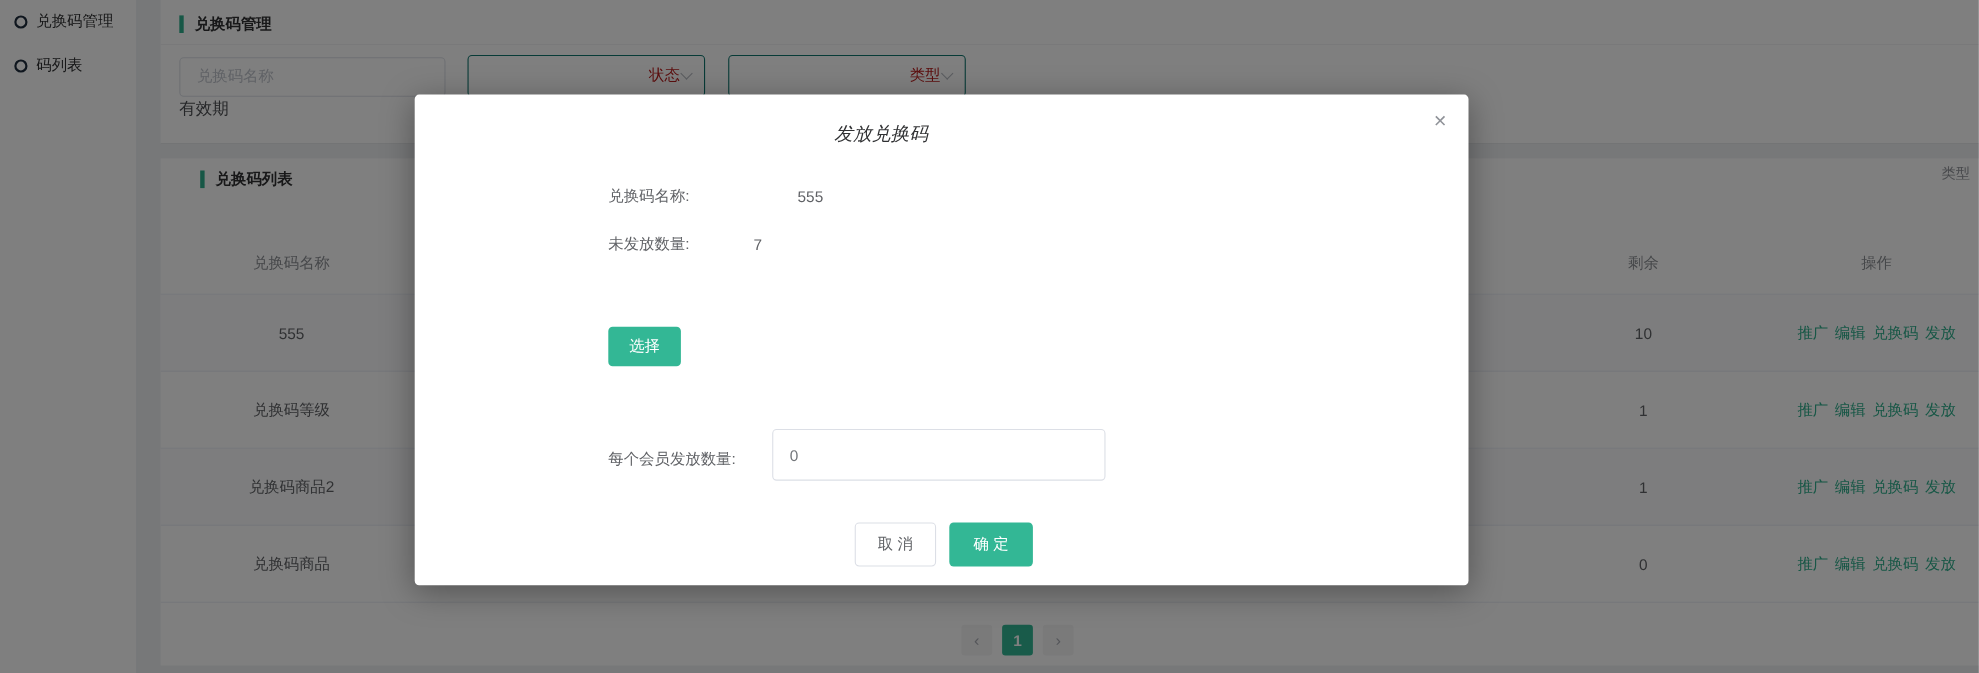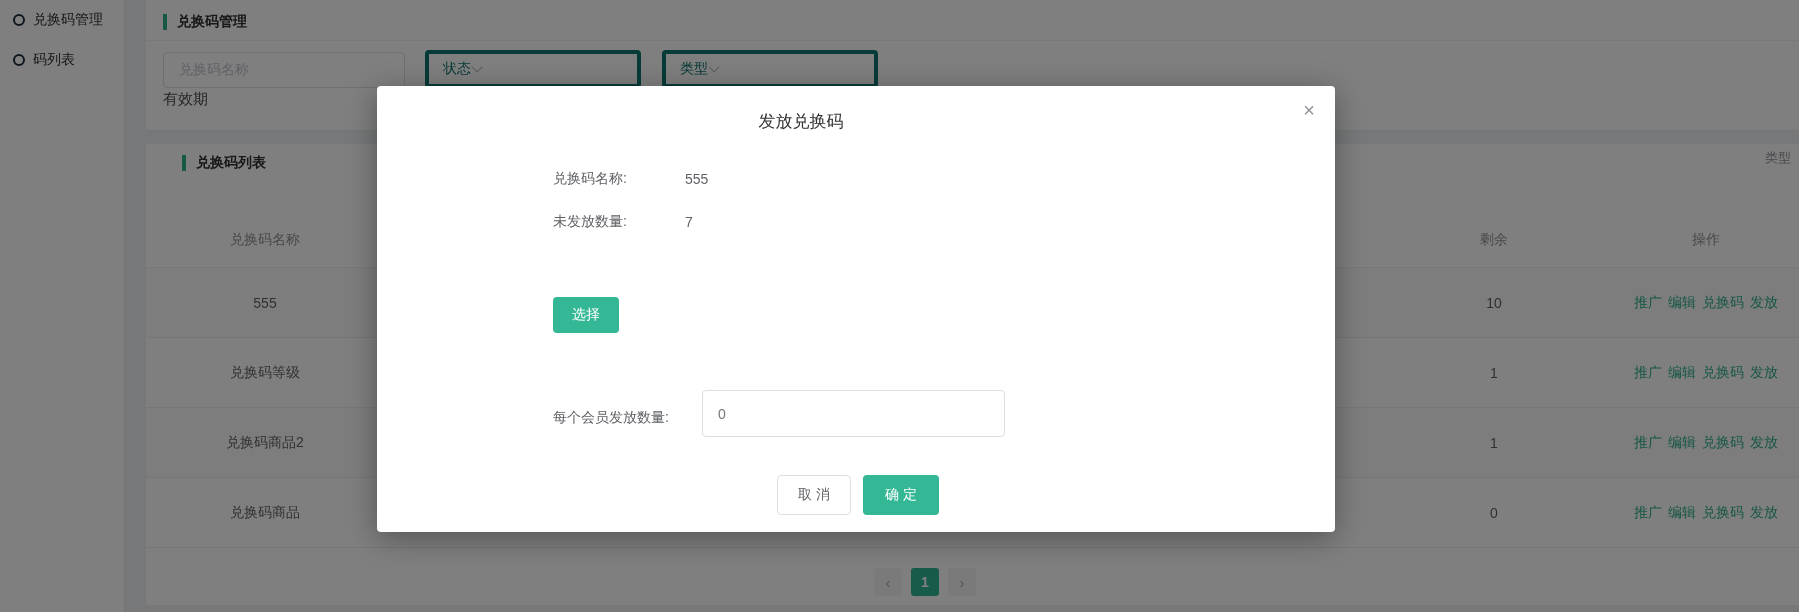--- a/index.html
+++ b/index.html
@@ -18,21 +18,21 @@
   .list-card { top:144px; height:461px; }
   .sec-head { position:absolute; display:flex; align-items:center; }
   .sec-bar { width:4px; height:16px; background:#2fae8c; margin-right:10px; }
   .sec-title { font-weight:bold; font-size:14px; color:#303133; }
   .filter-card .sec-head { left:17px; top:13px; }
   .filter-card .head-line { position:absolute; left:0; right:0; top:40px; border-top:1px solid #f2f3f5; }
 
   
   .txt-input { position:absolute; border:1px solid #dcdfe6; border-radius:4px; background:#fff; display:flex; align-items:center; padding-left:15px; color:#c0c4cc; }
   .f-name { left:17px; top:52px; width:242px; height:36px; }
-  .select { position:absolute; top:50px; width:216px; height:38px; border:4px solid #0f766e; border-radius:4px; display:flex; align-items:center; padding:0 14px; color:#0f766e; justify-content:flex-start; }
+  .select { position:absolute; top:50px; width:216px; height:38px; border:1px solid #0f766e; border-radius:4px; display:flex; align-items:center; padding:0 14px; color:#b91c1c; justify-content:flex-end; }
   .f-status { left:279px; } .f-type { left:516px; }
   .chev { width:8px; height:8px; border-right:1px solid #b6bac1; border-bottom:1px solid #b6bac1; transform:rotate(45deg) translateY(-3px); flex:none; }
   .valid-label { position:absolute; left:17px; top:90px; font-size:15px; color:#4c4e52; }
   .date-input { left:87px; top:86px; width:240px; height:38px; color:#c0c4cc; }
   .clock { margin-right:38px; flex:none; }
 
   
   .list-card .sec-head { left:16px; top:10px;padding-left:20px; }
   .clipped-type { position:absolute; left:1619px; top:5px; color:#909399; font-size:13px; white-space:nowrap; }
   .thead { position:absolute; left:0; right:0; top:68px; height:56px; border-bottom:1px solid #ebeef5; color:#8d9095; }
@@ -46,25 +46,25 @@
   .ops { display:flex; gap:6px; }
   .op-link { color:#2fae8c; cursor:pointer; white-space:nowrap; }
 
   .pager { position:absolute; left:728px; top:424px; display:flex; gap:9px; }
   .pg-btn { width:28px; height:28px; border-radius:3px; background:#f4f4f5; color:#a8abb2; display:flex; align-items:center; justify-content:center; font-size:15px; cursor:pointer; }
   .pg-cur { background:#33b795; color:#fff; font-weight:bold; font-size:14px; }
 
   
   .overlay { position:absolute; inset:0; background:rgba(0,0,0,0.5); z-index:10; }
   .modal { position:absolute; left:377px; top:86px; width:958px; height:446px; background:#fff; border-radius:4px; box-shadow:0 6px 30px rgba(0,0,0,0.35); z-index:20; }
-  .m-title { margin-top:24px; text-align:center; padding-right:110px; font-size:17px; color:#303133; }
+  .m-title { margin-top:24px; text-align:center; padding-right:110px; font-size:17px; color:#303133;font-style:italic; }
   .m-close { position:absolute; top:14px; right:20px; font-size:20px; color:#909399; cursor:pointer; line-height:1; }
   .m-row { position:absolute; left:176px; display:flex; align-items:center; color:#606266; }
   .m-label { width:132px; flex:none; }
-  .row-name { top:84px; } .row-unissued { top:127px; } .row-type { top:167px; }
+  .row-name { top:84px;gap:40px; } .row-unissued { top:127px; } .row-type { top:167px; }
   .radio-group { display:flex; align-items:center; gap:13px; margin-left:-2px; }
   .radio { display:flex; align-items:center; gap:8px; cursor:pointer; color:#606266; }
   .rdot { width:16px; height:16px; border-radius:50%; border:1px solid #dcdfe6; background:#fff; flex:none; position:relative; }
   .radio.sel .rdot { background:#33b795; border-color:#33b795; }
   .radio.sel .rdot::after { content:""; position:absolute; left:5px; top:5px; width:6px; height:6px; border-radius:50%; background:#fff; }
   .radio.sel { color:#33b795; }
   .btn { display:flex; align-items:center; justify-content:center; border-radius:4px; cursor:pointer; font-size:14px; }
   .btn-select { position:absolute; left:176px; top:211px; width:66px; height:36px; background:#33b795; color:#fff; }
   .row-per { top:304px; align-items:center; }
   .row-per .m-label { margin-top:8px; }

